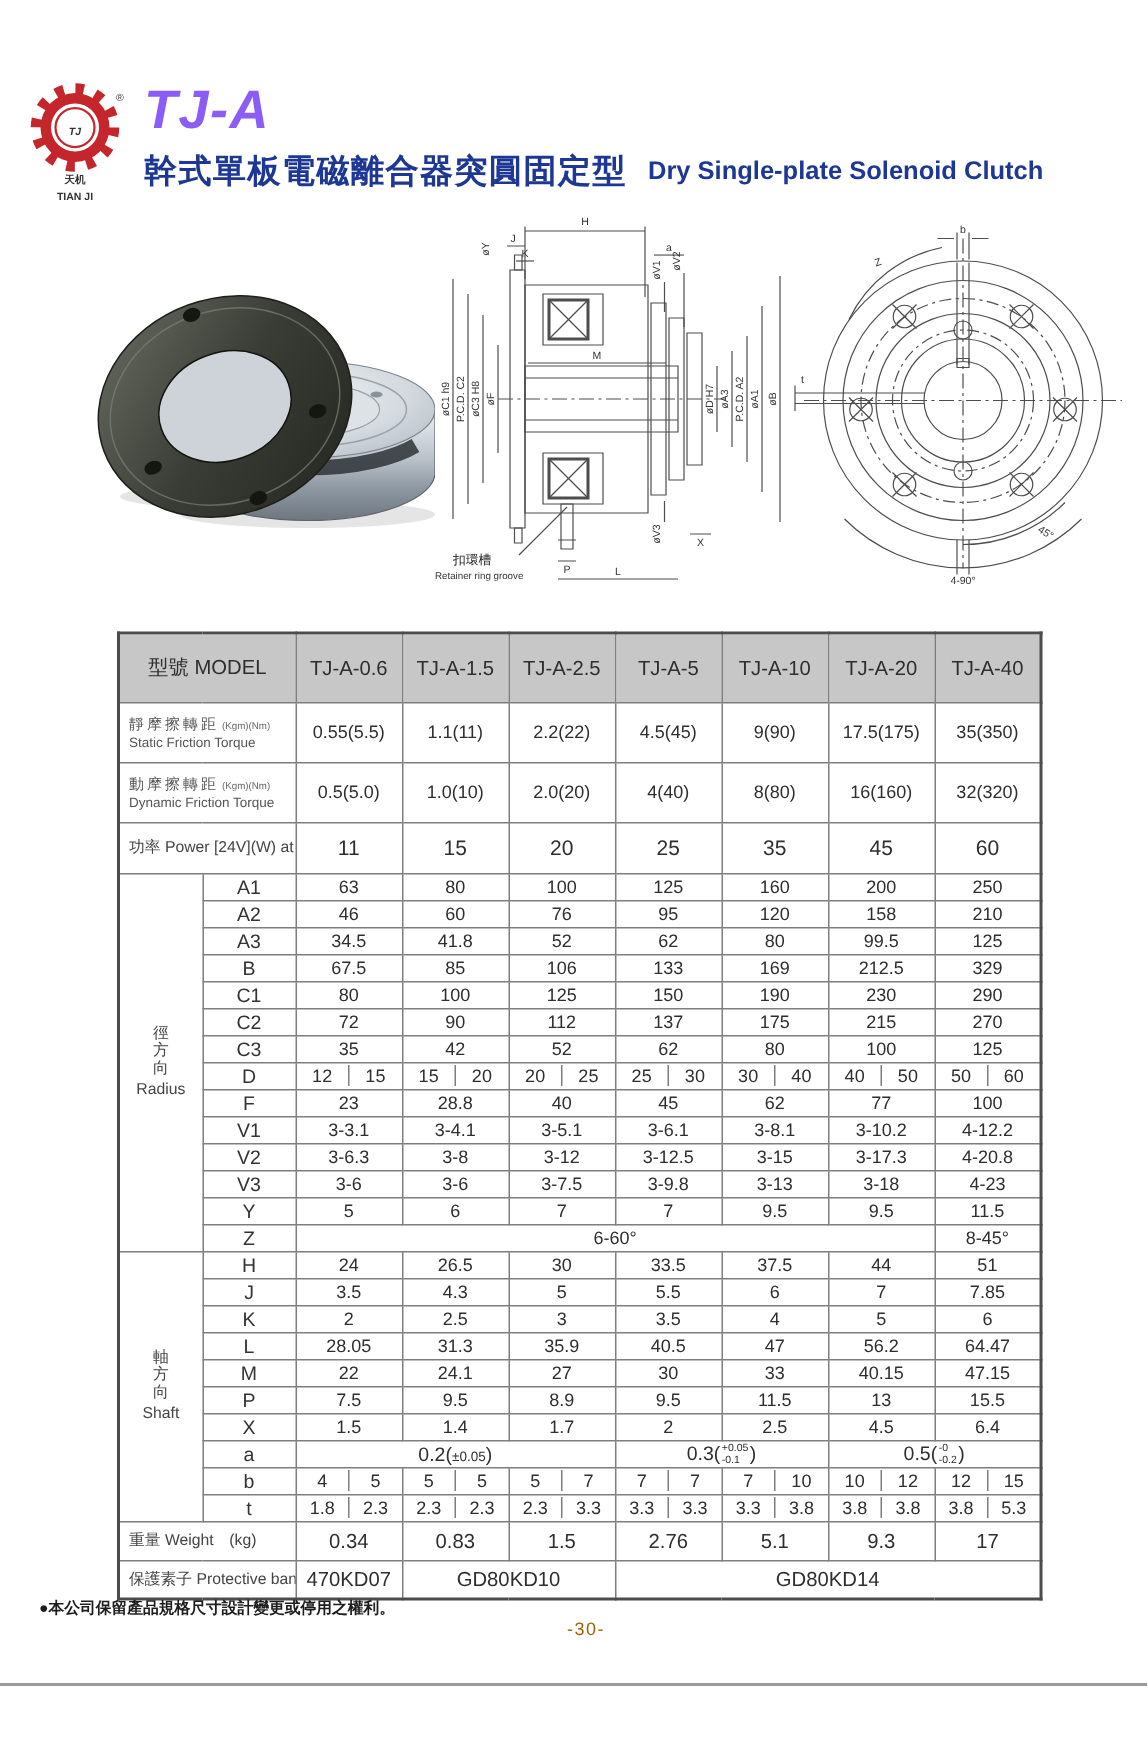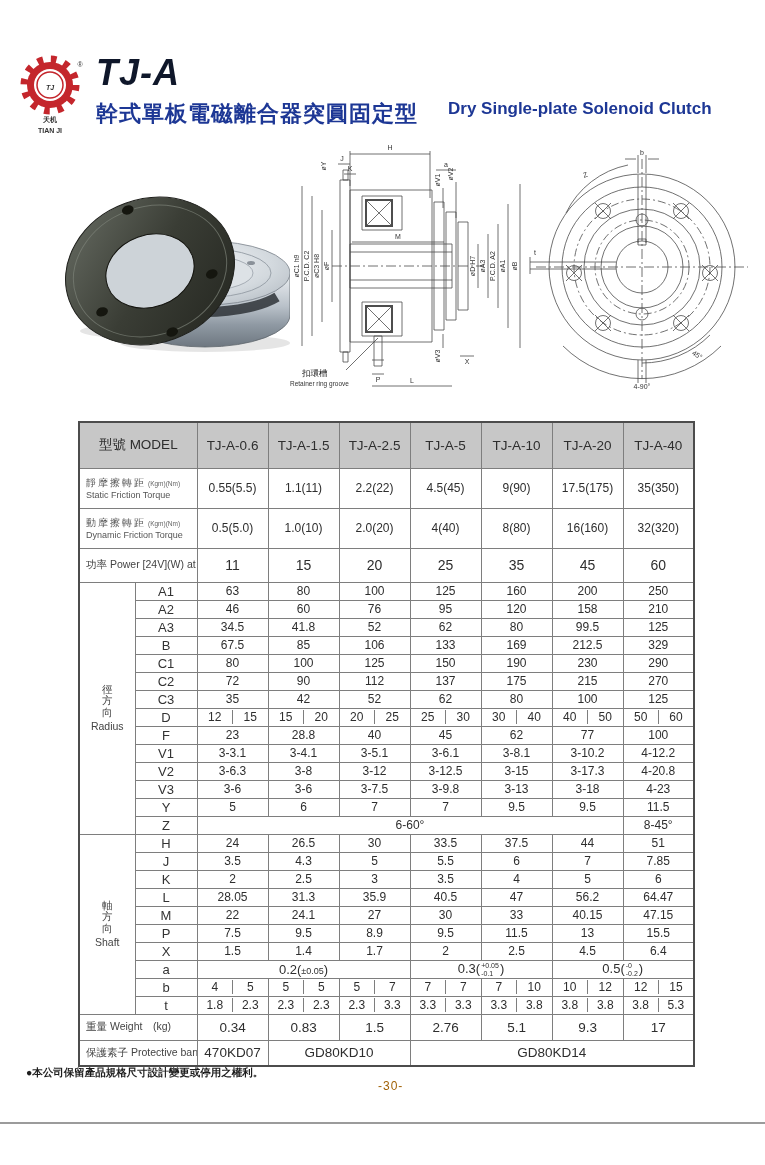--- a/index.html
+++ b/index.html
@@ -2,22 +2,22 @@
 <html><head>
 <meta charset="utf-8">
 <style>
   *{margin:0;padding:0;box-sizing:border-box}
   html,body{background:#fff}
   body{font-family:"Liberation Sans","DejaVu Sans",sans-serif;color:#222}
   .page{position:relative;width:765px;height:1165px;background:#fff;overflow:hidden}
   .abs{position:absolute}
 
   
-  .brand-title{left:96px;top:52px;font-size:36px;font-weight:bold;font-style:italic;color:#0f172a;letter-spacing:1px}
-  .subtitle{left:96px;top:99px;display:flex;align-items:flex-start;gap:30px;color:#1d3795;white-space:nowrap}
+  .brand-title{left:96px;top:52px;font-size:36px;font-weight:bold;font-style:italic;color:#8b5cf6;letter-spacing:1px}
+  .subtitle{left:96px;top:99px;display:flex;align-items:center;gap:14px;color:#1d3795;white-space:nowrap}
   .subtitle-cn{font-size:22px;font-weight:bold;letter-spacing:1px}
   .subtitle-en{font-size:17px;font-weight:bold}
   .logo{left:20px;top:55px;width:72px;height:82px}
 
   
   table.spec-table{position:absolute;left:78px;top:421px;width:615px;border-collapse:collapse;table-layout:fixed;border:2px solid #4c4c4c}
   .spec-table td,.spec-table th{border:1px solid #7e7e7e;text-align:center;vertical-align:middle;color:#2e2e2e;padding:0;overflow:hidden}
   tr.r-hdr{height:46px;background:#c7c7c7}
   tr.r-hdr th{font-weight:normal;font-size:13.5px}
   th.model-label{font-size:15px}

